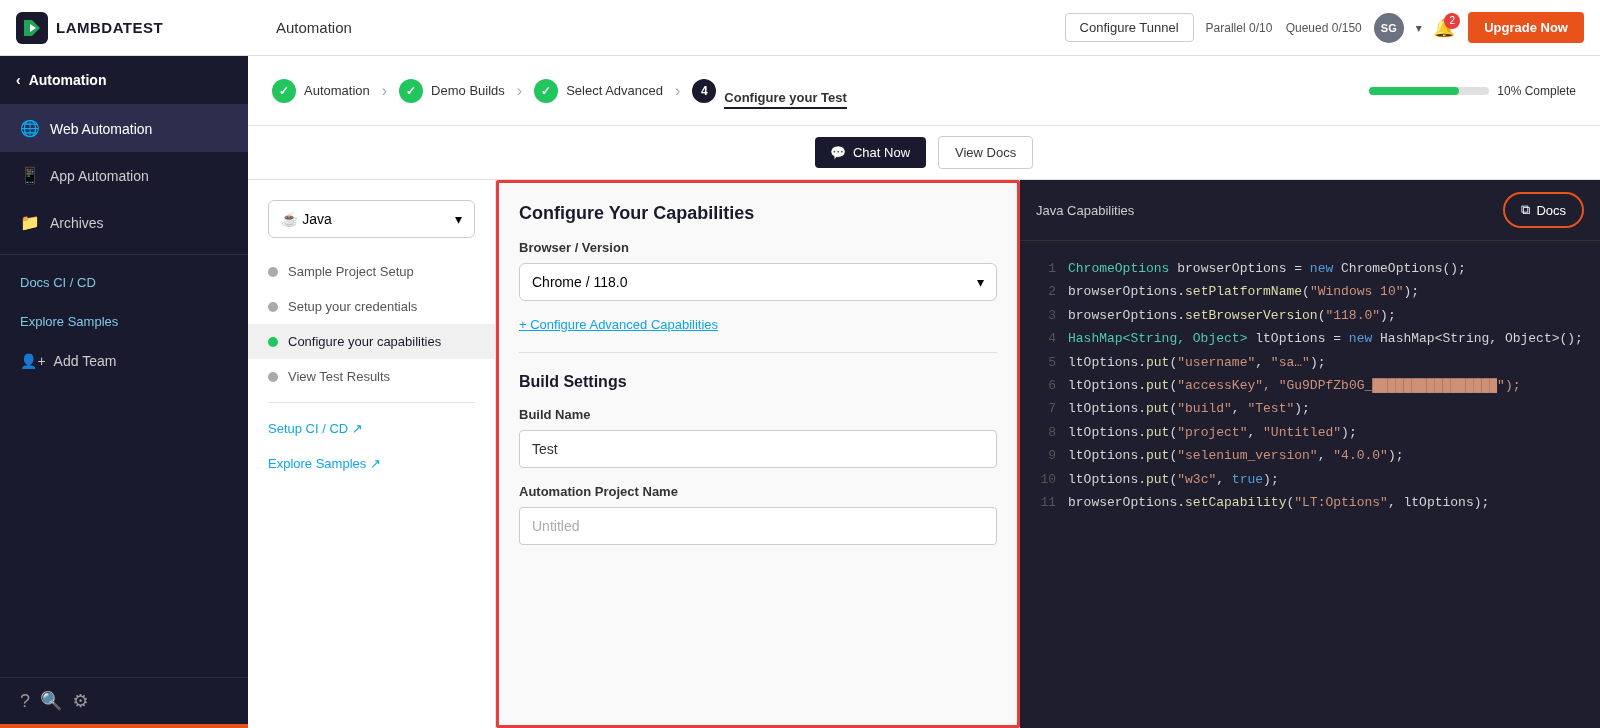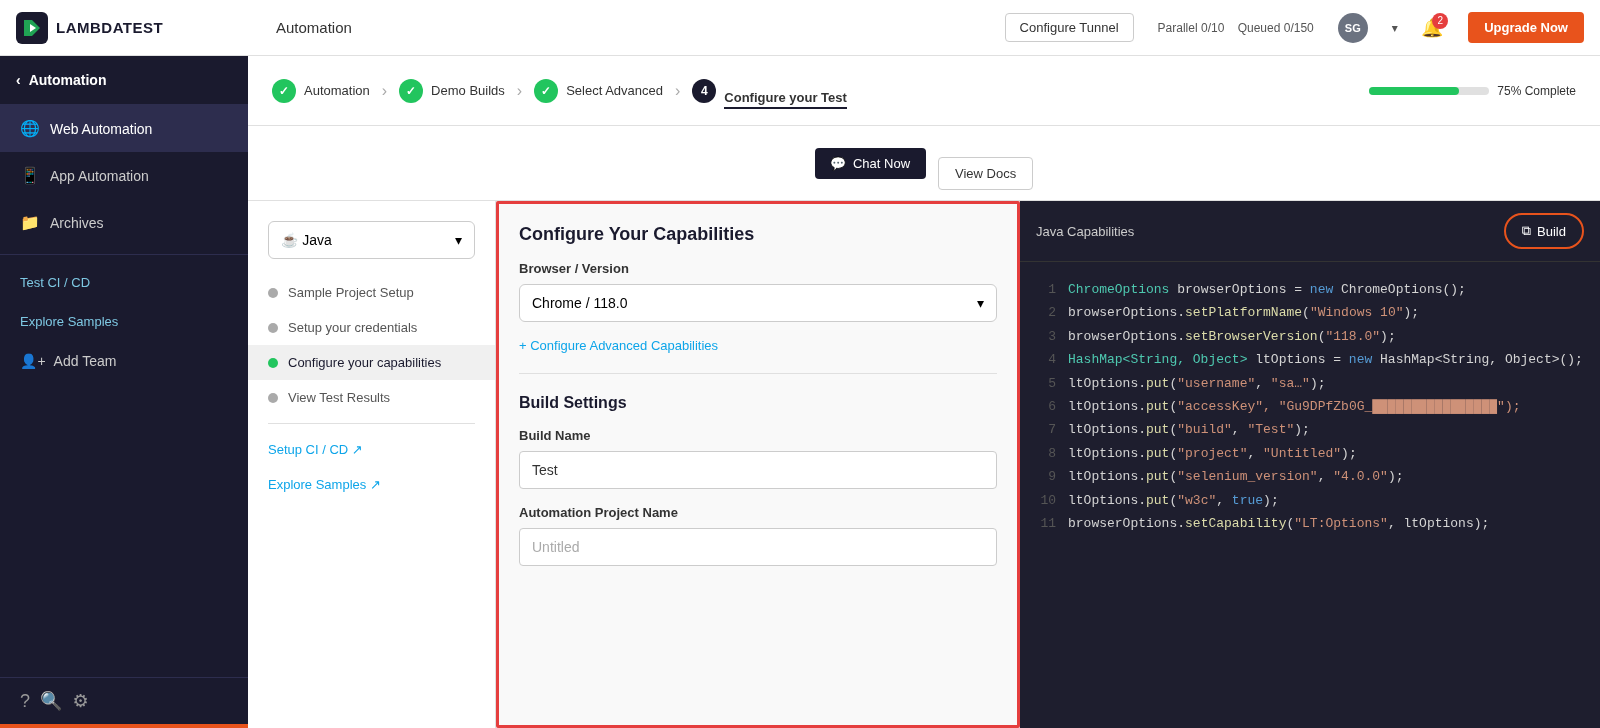--- a/index.html
+++ b/index.html
@@ -7,21 +7,21 @@
 
     
     .top-nav {
       display: flex; align-items: center; background: #fff; height: 56px;
       border-bottom: 1px solid #e0e0e0; padding: 0 16px; gap: 12px; flex-shrink: 0;
     }
     .logo-area { display: flex; align-items: center; gap: 8px; width: 248px; flex-shrink: 0; }
     .logo-icon { width: 32px; height: 32px; }
     .logo-text { font-size: 15px; font-weight: 700; color: #1a1a2e; letter-spacing: 0.5px; }
     .nav-title { font-size: 15px; font-weight: 500; color: #333; flex: 1; }
-    .nav-actions { display: flex; align-items: center; gap: 24px; }
+    .nav-actions { display: flex; align-items: center; gap: 12px; }
     .configure-tunnel-btn {
       border: 1px solid #ccc; background: #fff; padding: 6px 14px;
       border-radius: 4px; font-size: 13px; cursor: pointer; color: #333;
     }
     .stats-text { font-size: 12px; color: #555; white-space: nowrap; }
     .avatar-circle {
       width: 30px; height: 30px; background: #6b7280; border-radius: 50%;
       display: flex; align-items: center; justify-content: center;
       color: #fff; font-size: 11px; font-weight: 600;
     }
@@ -112,21 +112,21 @@
       display: flex; align-items: center; justify-content: center; gap: 12px;
       border-bottom: 1px solid #e0e0e0; flex-shrink: 0; font-size: 13px; color: #555;
     }
     .chat-now-btn {
       background: #1a1a2e; color: #fff; border: none; padding: 8px 16px;
       border-radius: 4px; font-size: 13px; cursor: pointer;
       display: flex; align-items: center; gap: 6px;
     }
     .view-docs-btn {
       background: #fff; color: #333; border: 1px solid #ccc; padding: 8px 16px;
-      border-radius: 4px; font-size: 13px; cursor: pointer; margin-top: 21px;
+      border-radius: 4px; font-size: 13px; cursor: pointer;
     }
 
     
     .three-col { display: flex; flex: 1; overflow: hidden; }
 
     
     .left-panel {
       width: 248px; background: #fff; border-right: 1px solid #e0e0e0;
       padding: 20px 0; flex-shrink: 0;
     }
@@ -158,21 +158,21 @@
       flex: 1; background: #f9f9f9; padding: 20px;
       overflow-y: auto; border: 3px solid #e53e3e; border-radius: 2px;
     }
     .cap-title { font-size: 18px; font-weight: 700; color: #1a1a2e; margin-bottom: 16px; }
     .field-label { font-size: 13px; font-weight: 600; color: #333; margin-bottom: 8px; }
     .browser-select {
       width: 100%; padding: 10px 12px; border: 1px solid #ccc; border-radius: 6px;
       font-size: 14px; background: #fff; display: flex; align-items: center;
       justify-content: space-between; cursor: pointer;
     }
-    .adv-cap-link { color: #0ea5e9; font-size: 13px; cursor: pointer; margin: 12px 0; display: block; }
+    .adv-cap-link { color: #0ea5e9; font-size: 13px; cursor: pointer; margin: 12px 0; display: block; text-decoration: underline; }
     .section-divider { height: 1px; background: #e0e0e0; margin: 20px 0; }
     .build-settings-title { font-size: 16px; font-weight: 700; color: #1a1a2e; margin-bottom: 16px; }
     .text-input {
       width: 100%; padding: 10px 12px; border: 1px solid #ccc; border-radius: 4px;
       font-size: 14px; color: #333; background: #fff;
     }
     .text-input::placeholder { color: #aaa; }
     .field-group { margin-bottom: 16px; }
 
     
@@ -239,21 +239,21 @@
     <div class="sidebar-item">
       <span class="sidebar-item-icon">📱</span>
       <span>App Automation</span>
     </div>
     <div class="sidebar-item">
       <span class="sidebar-item-icon">📁</span>
       <span>Archives</span>
     </div>
     <div class="sidebar-divider"></div>
     <div class="sidebar-link">
-      <span>Test CI / CD</span>
+      <span>Docs CI / CD</span>
     </div>
     <div class="sidebar-link">
       <span>Explore Samples</span>
     </div>
     <div class="sidebar-add-team">
       <span>👤+</span>
       <span>Add Team</span>
     </div>
     <div class="sidebar-bottom">
       <span class="sidebar-bottom-item">?</span>
@@ -290,21 +290,21 @@
       <div class="step">
         <div class="step-circle active">
           <span>4</span>
         </div>
         <span class="step-label active">Configure your Test</span>
       </div>
       <div class="progress-area">
         <div class="progress-bar-bg">
           <div class="progress-bar-fill" style="width: 75%"></div>
         </div>
-        <span class="progress-text">75% Complete</span>
+        <span class="progress-text">10% Complete</span>
       </div>
     </div>
 
     <div class="help-bar">
       <button class="chat-now-btn">
         <span>💬</span>
         <span>Chat Now</span>
       </button>
       <button class="view-docs-btn">View Docs</button>
     </div>
@@ -368,21 +368,21 @@
           <div class="field-label">Automation Project Name</div>
           <input class="text-input" type="text" placeholder="Untitled" style="">
         </div>
       </div>
 
       <div class="right-panel">
         <div class="code-header">
           <span class="code-header-title">Java Capabilities</span>
           <button class="copy-btn">
             <span>⧉</span>
-            <span>Build</span>
+            <span>Docs</span>
           </button>
         </div>
         <div class="code-body" id="code-body">
         <div class="code-line">
               <span class="line-num">1</span>
               <span class="code-text"><span style="color: rgb(78, 201, 176);">ChromeOptions</span><span style="color: rgb(212, 212, 212);"> browserOptions = </span><span style="color: rgb(86, 156, 214);">new</span><span style="color: rgb(212, 212, 212); text-align: right;"> ChromeOptions();</span></span>
             </div>
             <div class="code-line">
               <span class="line-num">2</span>
               <span class="code-text"><span style="color: rgb(212, 212, 212);">browserOptions.</span><span style="color: rgb(220, 220, 170);">setPlatformName</span><span style="color: rgb(212, 212, 212);">(</span><span style="color: rgb(206, 145, 120);">"Windows 10"</span><span style="color: rgb(212, 212, 212);">);</span></span>

